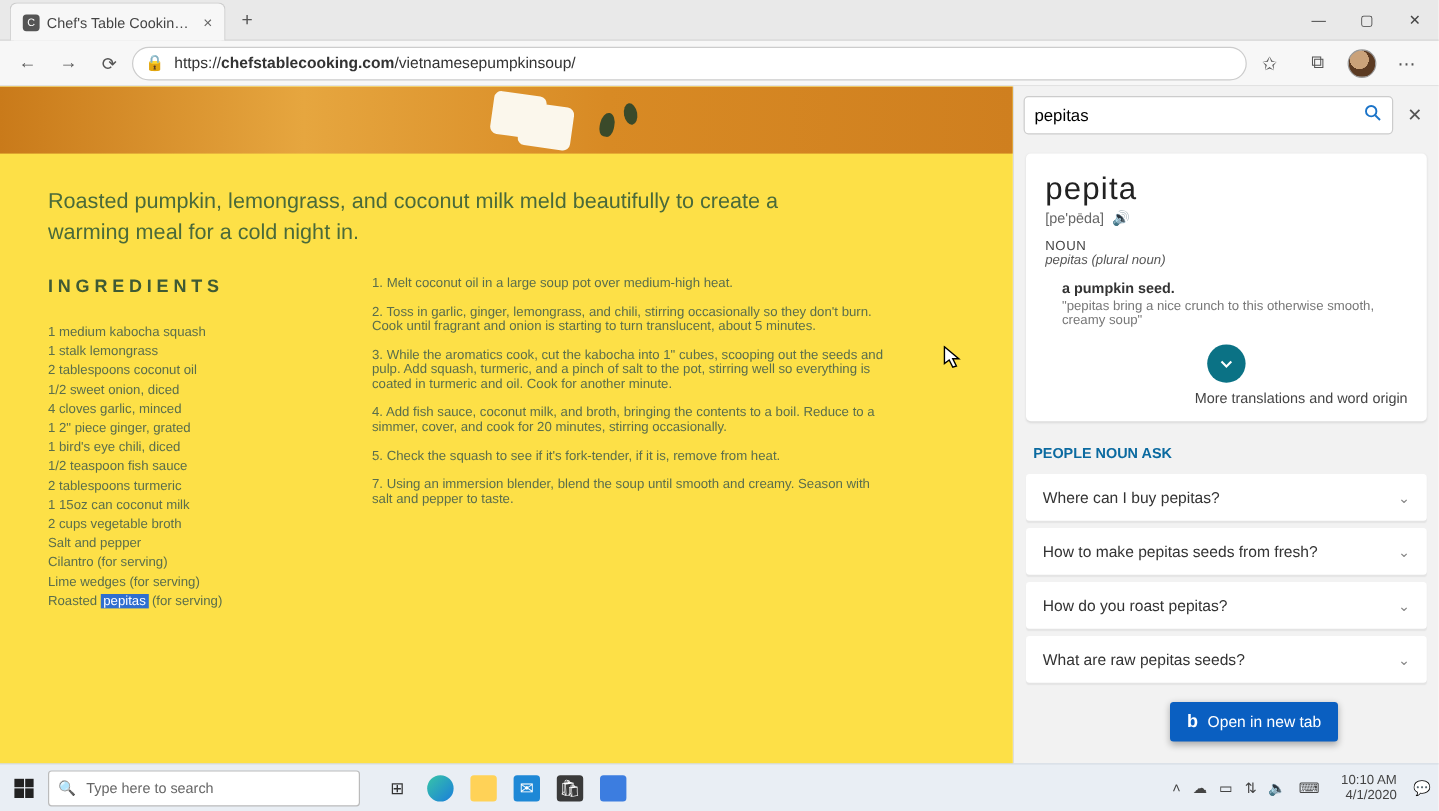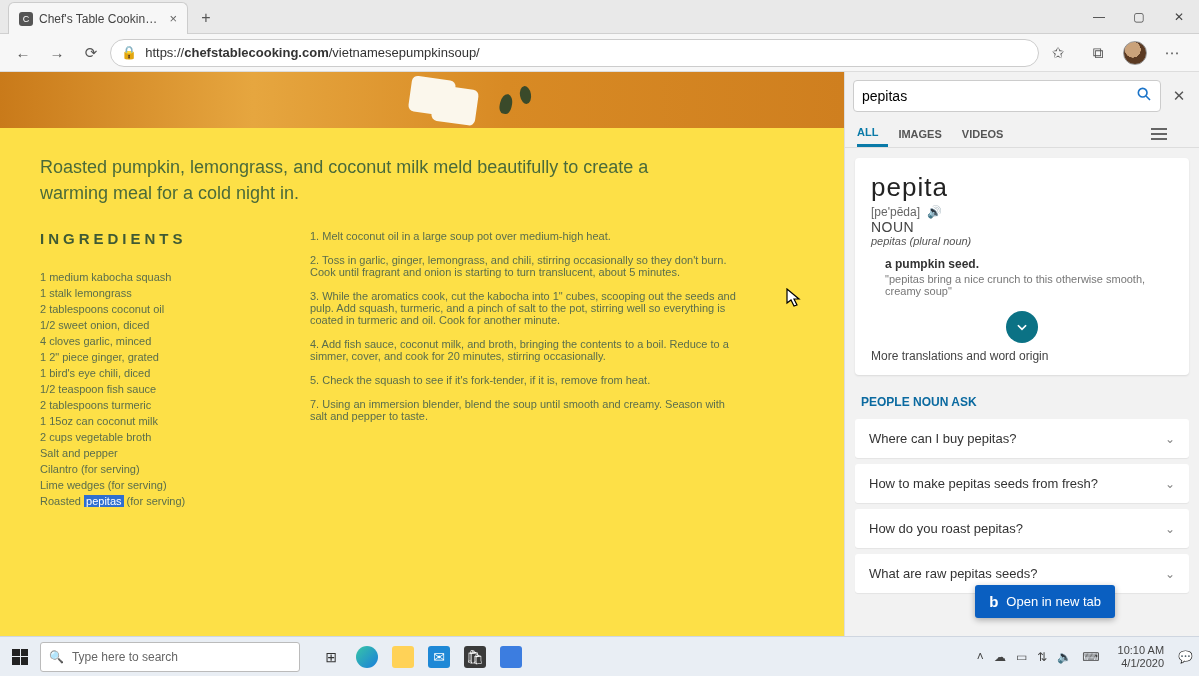--- a/index.html
+++ b/index.html
@@ -54,28 +54,28 @@
   .sb-tabs span { padding: 8px 10px 6px 0; margin-right: 10px; }
   .sb-tabs .active { color: #0a7aa8; border-bottom: 3px solid #0a7aa8; }
   .sb-tabs .spacer { flex:1; }
   .hamb { display:flex; flex-direction:column; gap:3px; padding:8px 0; }
   .hamb i { display:block; width:16px; height:2px; background:#666; }
 
   .card { background:#fff; margin:10px; padding:14px 16px 12px 16px; border-radius:4px; box-shadow: 0 1px 2px rgba(0,0,0,.1); }
   .card h1 { font-size:26px; font-weight:400; color:#222; letter-spacing:1px; }
   .pron { font-size:12px; color:#666; margin-top:2px; }
   .spk { color:#1a8cc8; font-size:12px; margin-left:4px; }
-  .pos { font-size:14px; color:#444; margin-top:0; letter-spacing:.5px; }
+  .pos { font-size:11px; color:#444; margin-top:10px; letter-spacing:.5px; }
   .plural { font-size:11px; color:#555; font-style:italic; }
   .def { font-size:12px; color:#333; margin:10px 0 2px 14px; }
   .def b { font-weight:600; }
   .quote { font-size:11px; color:#777; margin-left:14px; max-width: 280px; }
   .expand-row { text-align:center; margin-top:14px; }
   .expand-btn { display:inline-flex; width:32px; height:32px; border-radius:50%; background:#0b7285; align-items:center; justify-content:center; color:#fff; }
-  .more { text-align:left; font-size:12px; color:#444; margin-top:6px; }
+  .more { text-align:right; font-size:12px; color:#444; margin-top:6px; }
 
   .paa-head { color:#0b6aa0; font-weight:700; font-size:12px; padding:10px 16px 4px 16px; }
   .paa-item { background:#fff; margin:6px 10px; padding:12px 14px; border-radius:3px; display:flex; align-items:center; justify-content:space-between; font-size:13px; color:#333; box-shadow: 0 1px 1px rgba(0,0,0,.06); text-align: center; }
   .chev { color:#888; font-size:12px; }
 
   .open-new { position:absolute; right:84px; bottom:18px; background:#0a5fc1; color:#fff; font-size:13px; padding:8px 14px; border-radius:3px; display:flex; align-items:center; gap:8px; box-shadow:0 2px 6px rgba(0,0,0,.3); }
   .bing { font-weight:700; font-size:15px; }
 
   .sidebar-wrap { position: relative; flex:1; overflow:hidden; }
 
@@ -180,31 +180,20 @@
         <input value="pepitas" style="">
         <span class="mag">
           <svg width="16" height="16" viewBox="0 0 24 24" fill="none" stroke="#1a73c8" stroke-width="2.4">
               <circle cx="10" cy="10" r="6.5"></circle>
               <line x1="15" y1="15" x2="21" y2="21"></line>
             </svg>
         </span>
       </div>
       <div class="sb-close">✕</div>
     </div>
-    <div class="sb-tabs">
-      <span class="active">ALL</span>
-      <span>IMAGES</span>
-      <span>VIDEOS</span>
-      <span class="spacer"></span>
-      <span class="hamb">
-          <i></i>
-          <i></i>
-          <i></i>
-        </span>
-    </div>
 
     <div class="sidebar-wrap">
       <div class="card">
         <h1>pepita</h1>
         <div class="pron">
           <span>[pe'pēda]</span>
           <span class="spk">🔊</span>
         </div>
         <div class="pos">NOUN</div>
         <div class="plural">pepitas (plural noun)</div>

